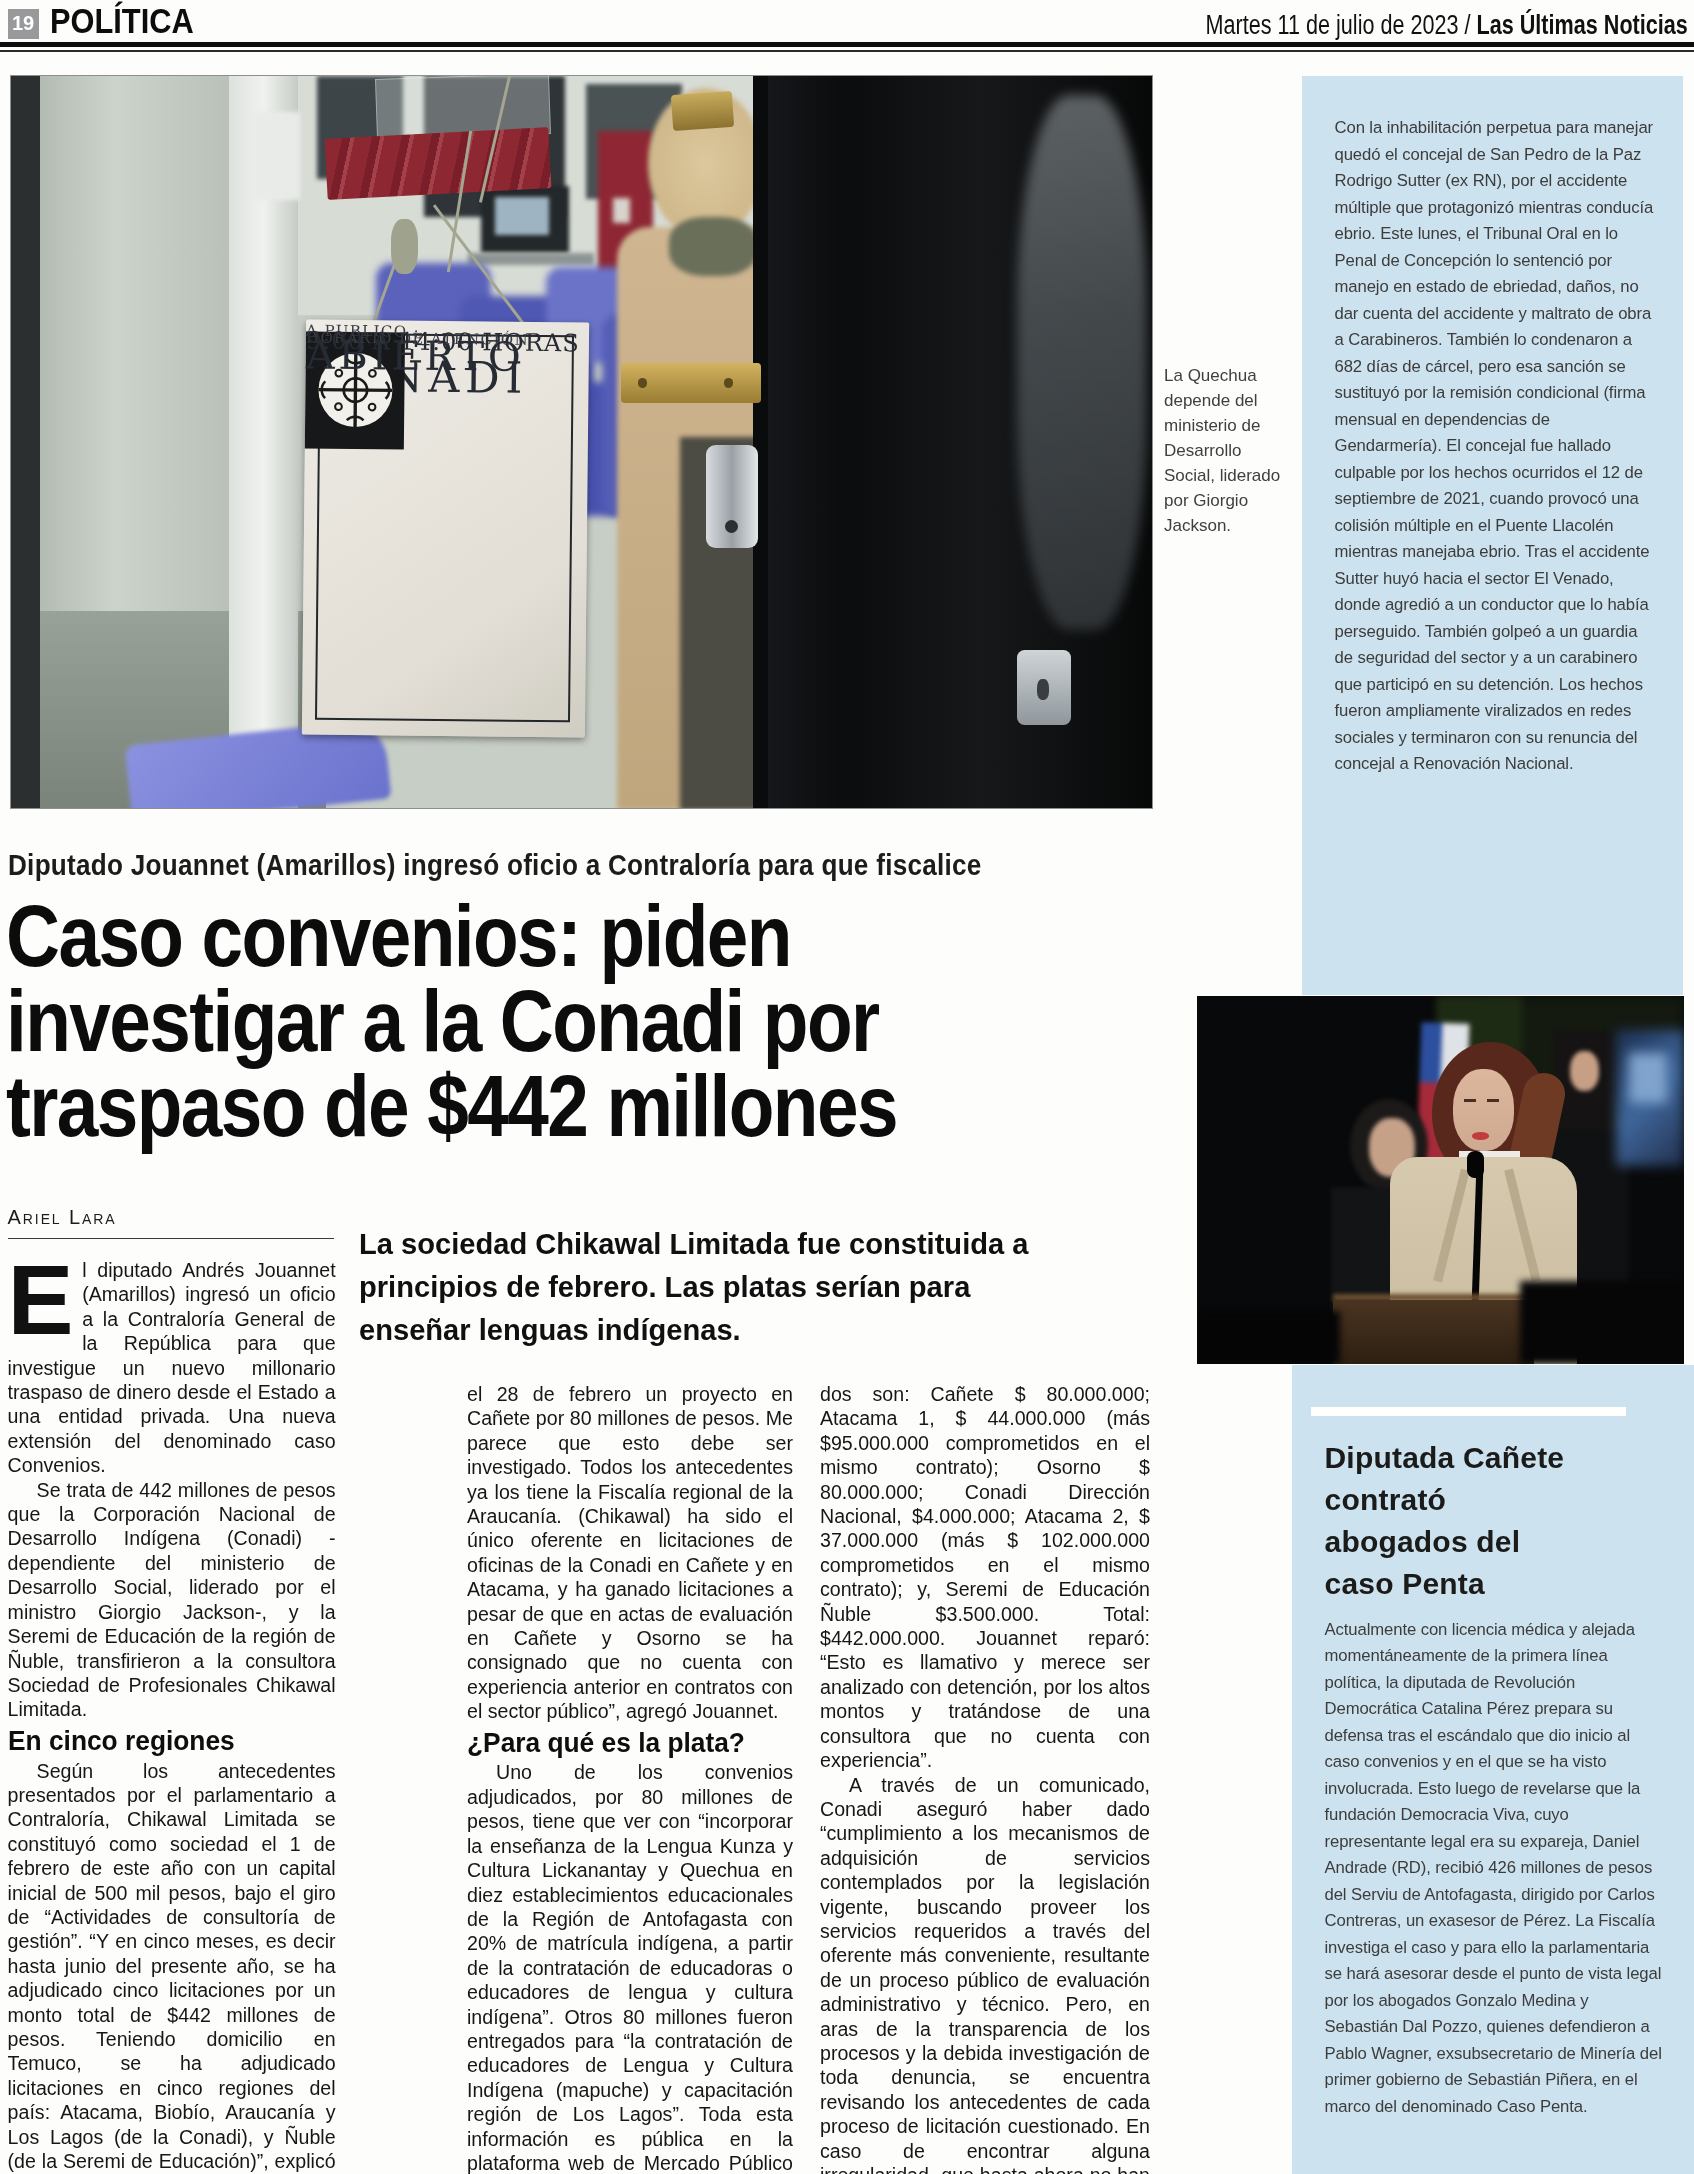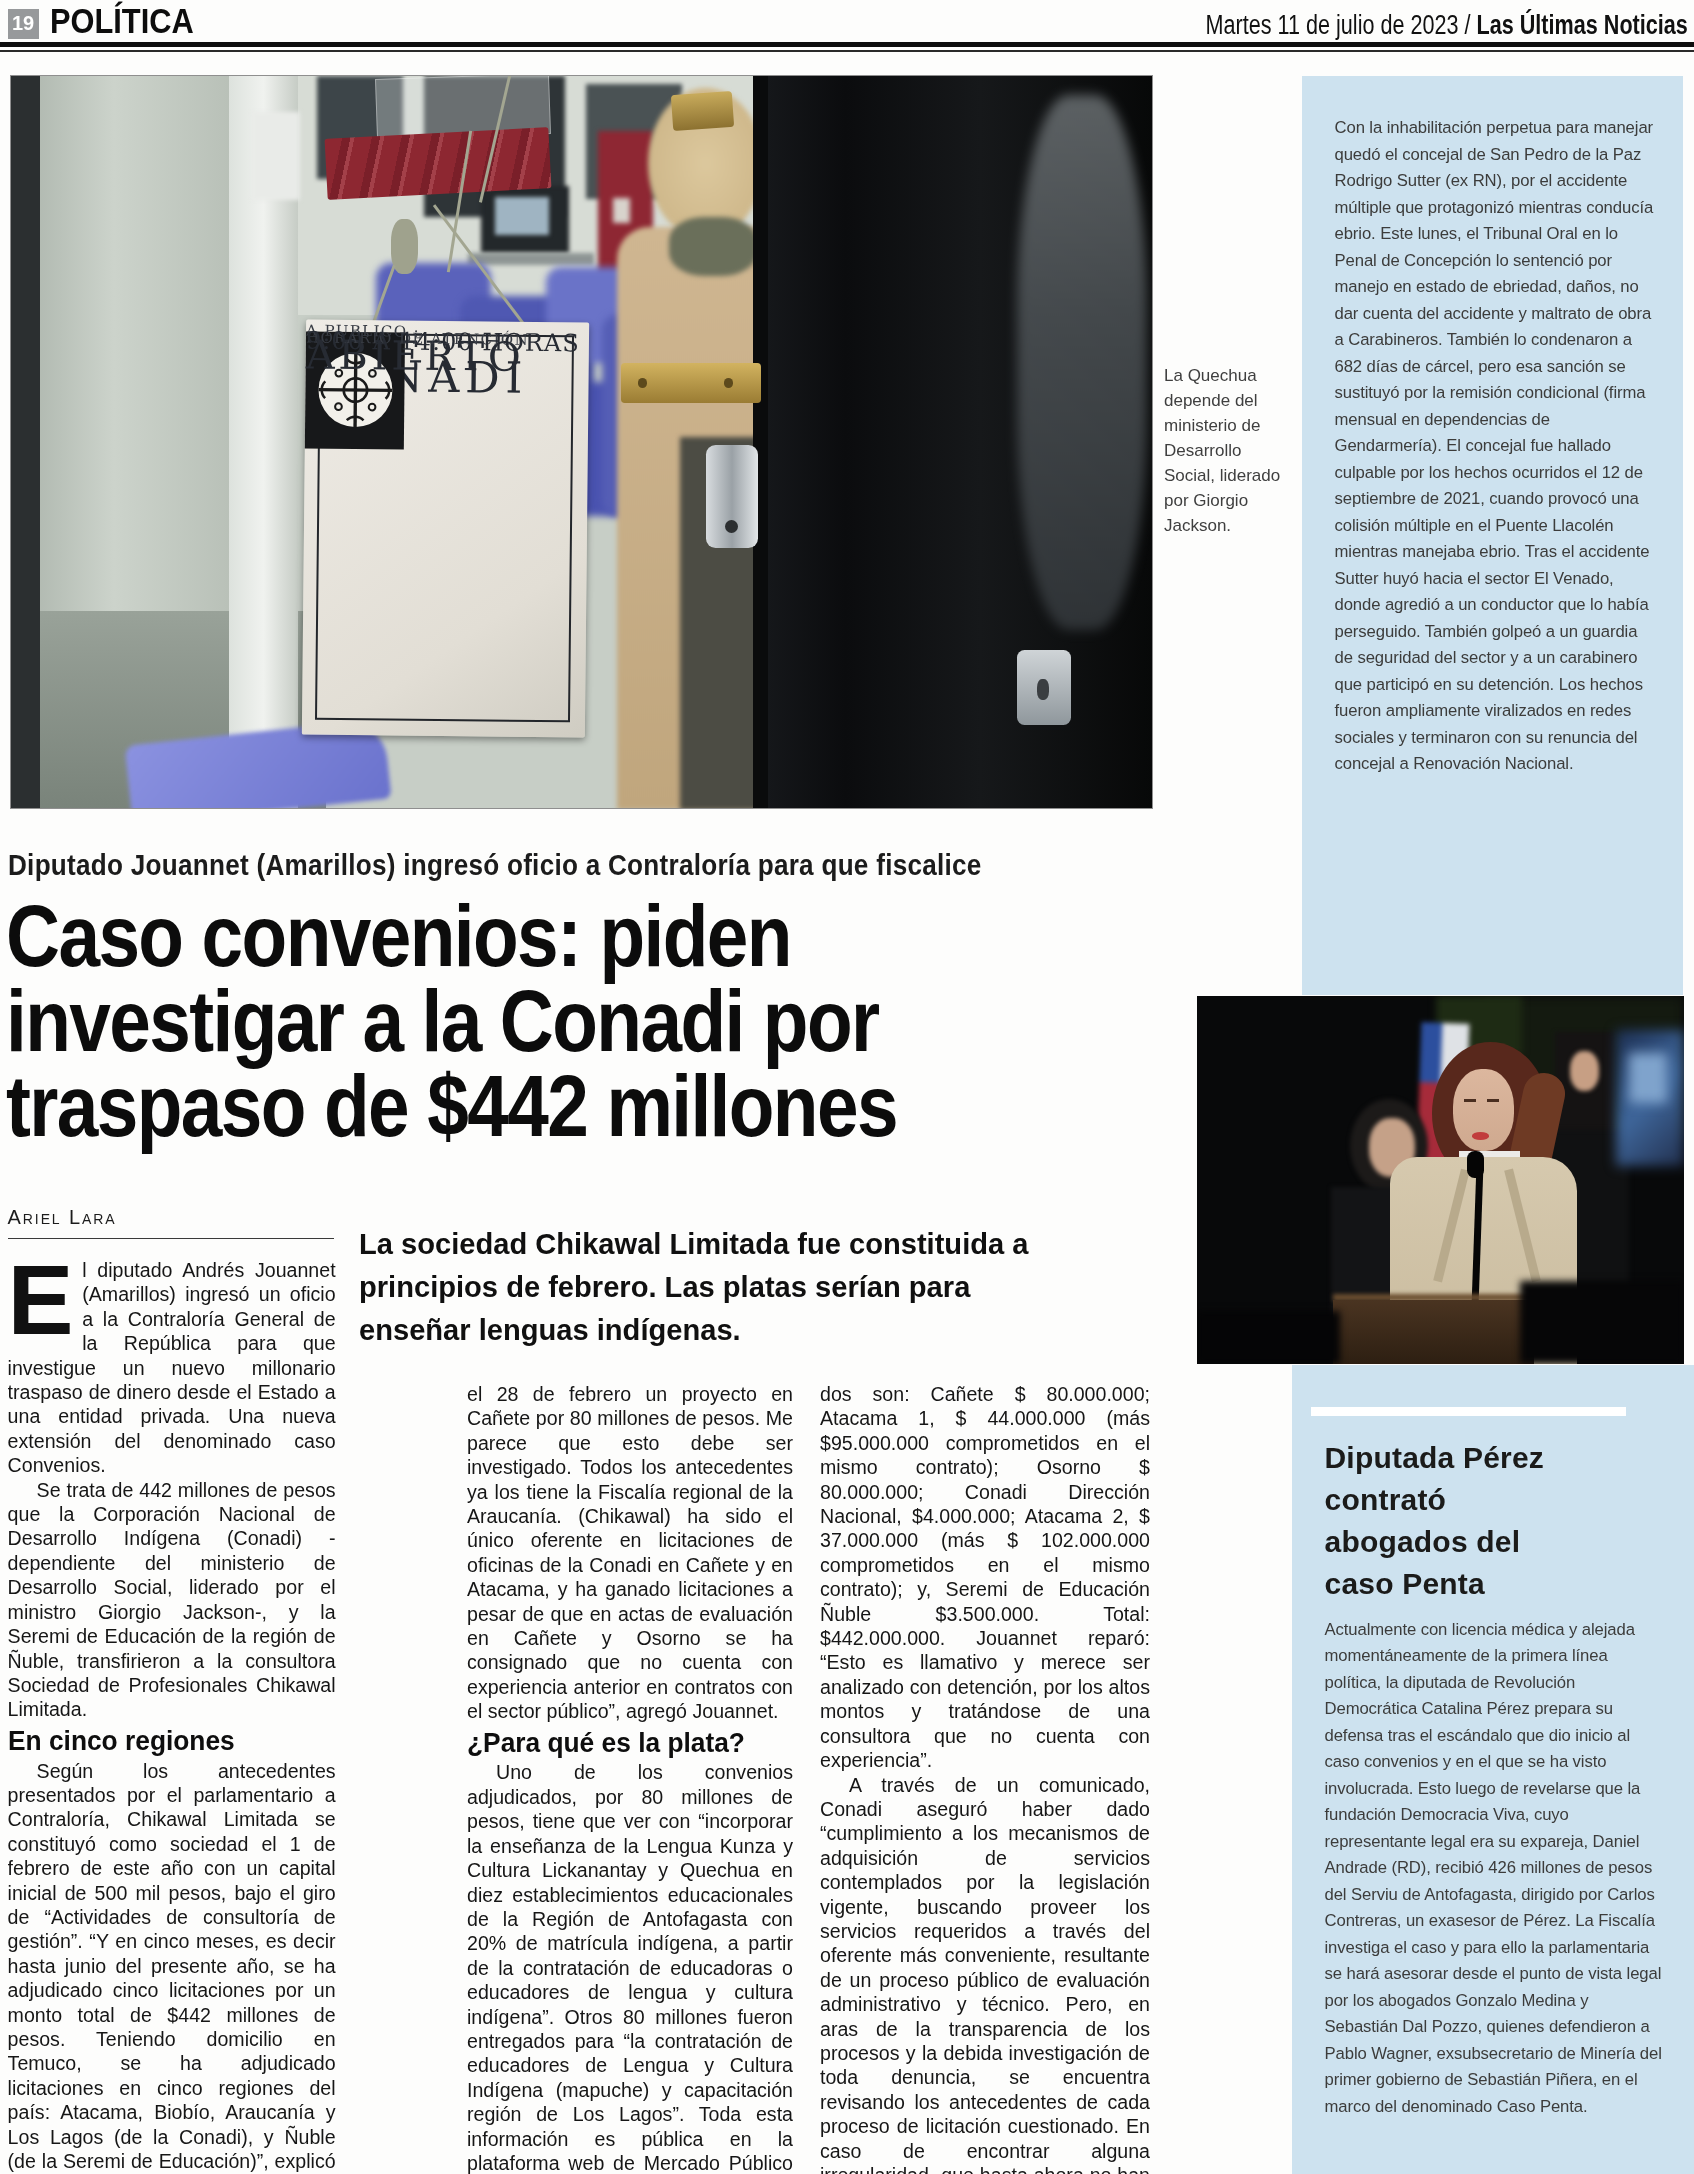--- a/index.html
+++ b/index.html
@@ -311,19 +311,19 @@
   <div id="micstalk"></div>
   <div id="michead"></div>
   <div id="podiumtop" class="blur2"></div>
   <div id="podium"></div>
   <div id="fgdarkR" class="blur4"></div>
   <div id="fgdarkL" class="blur4"></div>
 </div>
 
 <div class="abs bluebox" id="box2">
   <div id="whitebar"></div>
-  <div class="boxhead">Diputada Pérez
+  <div class="boxhead">Diputada Cañete
 contrató
 abogados del
 caso Penta</div>
   <div class="boxbody">Actualmente con licencia médica y alejada momentáneamente de la primera línea política, la diputada de Revolución Democrática Catalina Pérez prepara su defensa tras el escándalo que dio inicio al caso convenios y en el que se ha visto involucrada. Esto luego de revelarse que la fundación Democracia Viva, cuyo representante legal era su expareja, Daniel Andrade (RD), recibió 426 millones de pesos del Serviu de Antofagasta, dirigido por Carlos Contreras, un exasesor de Pérez. La Fiscalía investiga el caso y para ello la parlamentaria se hará asesorar desde el punto de vista legal por los abogados Gonzalo Medina y Sebastián Dal Pozzo, quienes defendieron a Pablo Wagner, exsubsecretario de Minería del primer gobierno de Sebastián Piñera, en el marco del denominado Caso Penta.</div>
 </div>
 
 
 </body></html>

